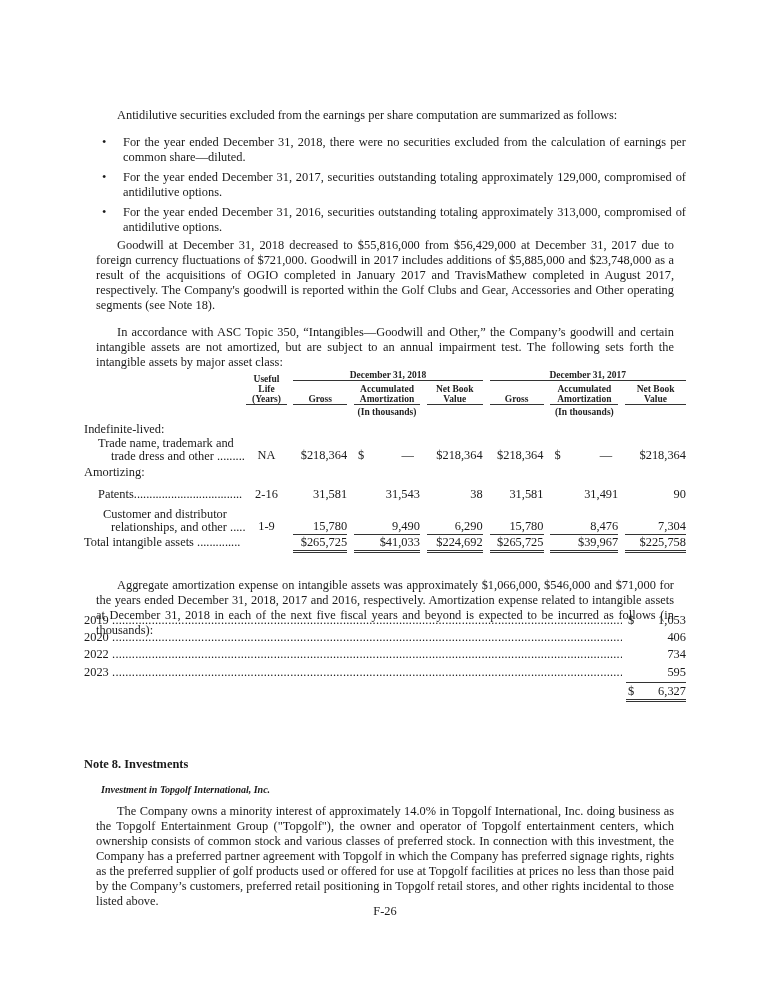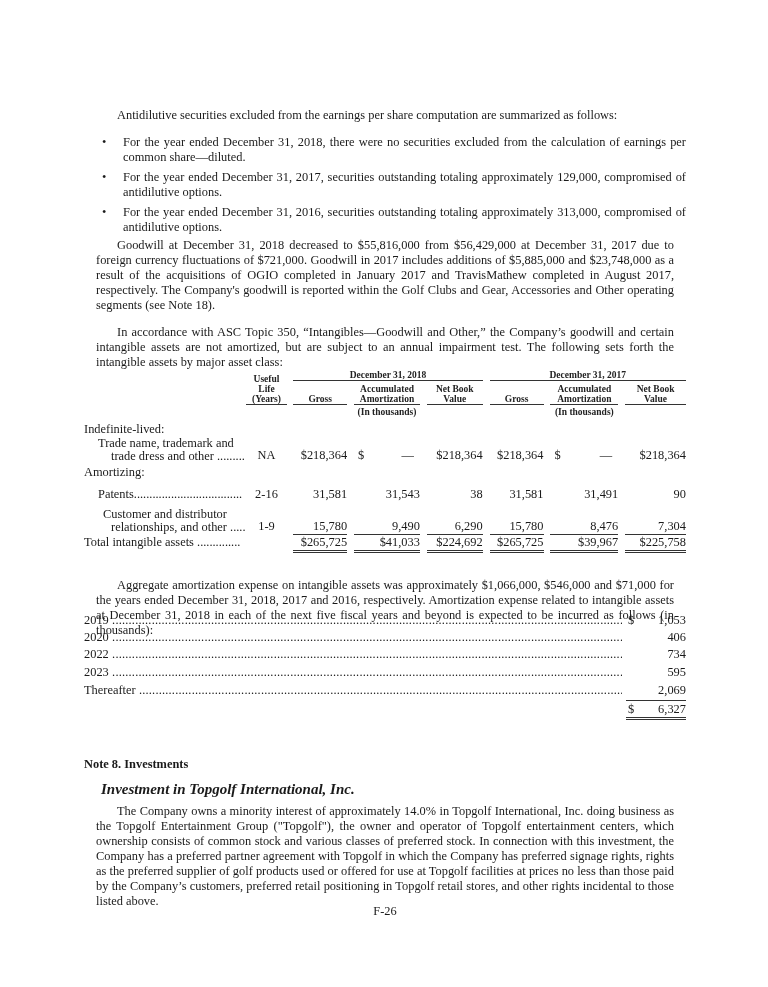--- a/index.html
+++ b/index.html
@@ -30,21 +30,21 @@
   
   .agg { position: absolute; top: 566px; left: 0; width: 602px; }
   
   .sched { position: absolute; top: 613px; left: 0; width: 602px; }
   .srow { position: relative; height: 17px; }
   .srow .yr { position: absolute; left: 0; top: 0; width: 538px; overflow: hidden; white-space: nowrap; }
   .srow .yr::after { content: " ........................................................................................................................................................................................................................................................"; letter-spacing: 0.2px; }
   .srow .dol { position: absolute; left: 544px; top: 0; }
   .srow .amt { position: absolute; right: 0; top: 0; text-align: right; }
   .note8 { position: absolute; top: 757px; left: 0; width: 602px; }
-  .note8 h4 { font-style: italic; font-weight: bold; font-size: 15px; margin: 10px 0 0 17px; }
+  .note8 h4 { font-style: italic; font-weight: bold; font-size: 10px; margin: 10px 0 0 17px; }
   .note8 p.indent { margin-top: 7px; }
   .footer { position: absolute; top: 904px; left: 0; width: 602px; text-align: center; }
 </style>
 </head>
 <body>
 
 <div class="page">
 
   <div class="intro">
     <p class="indent" style="text-indent:21px">Antidilutive securities excluded from the earnings per share computation are summarized as follows:</p>
@@ -233,25 +233,20 @@
       <span class="yr">2022</span>
       <span class="dol"></span>
       <span class="amt">734</span>
     </div>
     <div class="srow" style="height:18px">
       <span class="yr">2023</span>
       <span class="dol"></span>
       <span class="amt">595</span>
     </div>
     <div class="srow" style="height:18px">
-      <span class="yr">Thereafter</span>
-      <span class="dol"></span>
-      <span class="amt">2,069</span>
-    </div>
-    <div class="srow" style="height:18px">
       <div style="position:absolute;left:542px;width:60px;top:-1px;border-top:1.2px solid #333;height:16px;border-bottom:3px double #333;"></div>
       <span class="dol" style="top:1px">$</span>
       <span class="amt" style="top:1px">6,327</span>
     </div>
   </div>
 
   <div class="note8">
     <h3>Note 8. Investments</h3>
     <h4>Investment in Topgolf International, Inc.</h4>
     <p class="indent">The Company owns a minority interest of approximately 14.0% in Topgolf International, Inc. doing business as the Topgolf Entertainment Group ("Topgolf"), the owner and operator of Topgolf entertainment centers, which ownership consists of common stock and various classes of preferred stock. In connection with this investment, the Company has a preferred partner agreement with Topgolf in which the Company has preferred signage rights, rights as the preferred supplier of golf products used or offered for use at Topgolf facilities at prices no less than those paid by the Company’s customers, preferred retail positioning in Topgolf retail stores, and other rights incidental to those listed above.</p>

